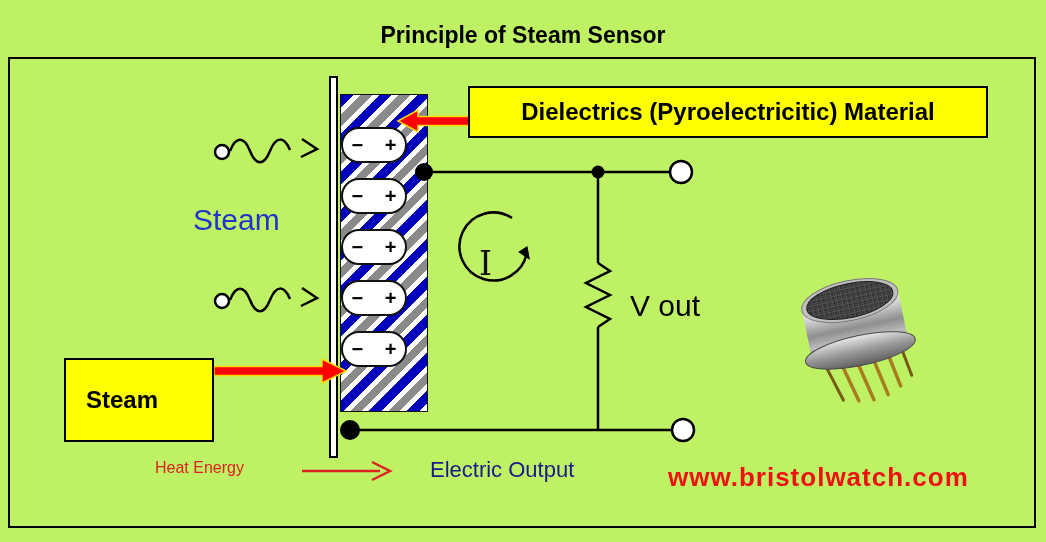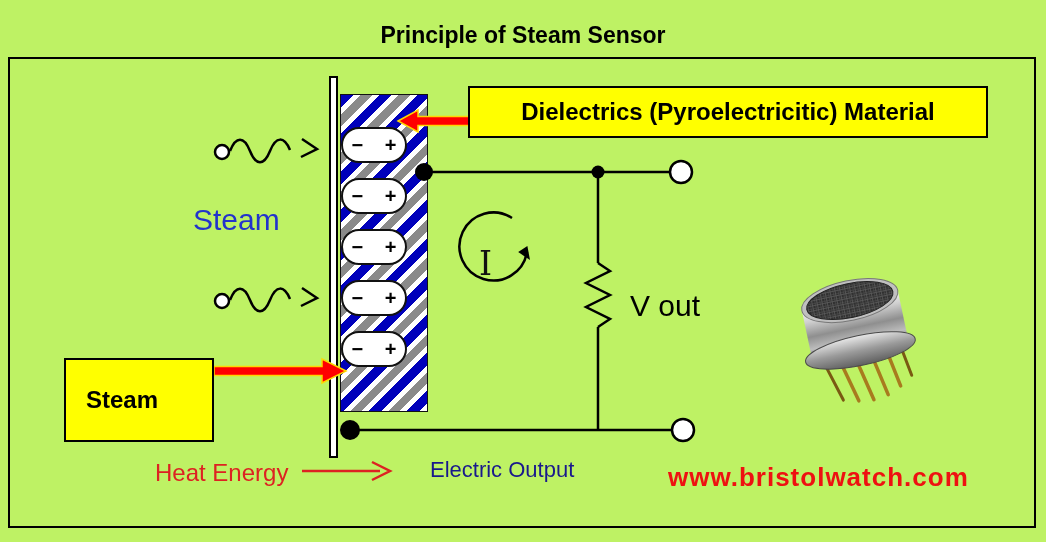--- a/index.html
+++ b/index.html
@@ -106,21 +106,21 @@
   }
   #current-label {
     left: 479px; top: 244px;
     font-size: 33px;
     font-family: "DejaVu Serif", serif;
     color: #111;
     z-index: 6;
   }
   #heat-energy-label {
     left: 155px; top: 459px;
-    font-size: 24px;
+    font-size: 16px;
     color: #dd2222;
     z-index: 6;
   }
   #electric-output-label {
     left: 430px; top: 457px;
     font-size: 22px;
     color: #19198c;
     z-index: 6;
   }
   #website-label {

